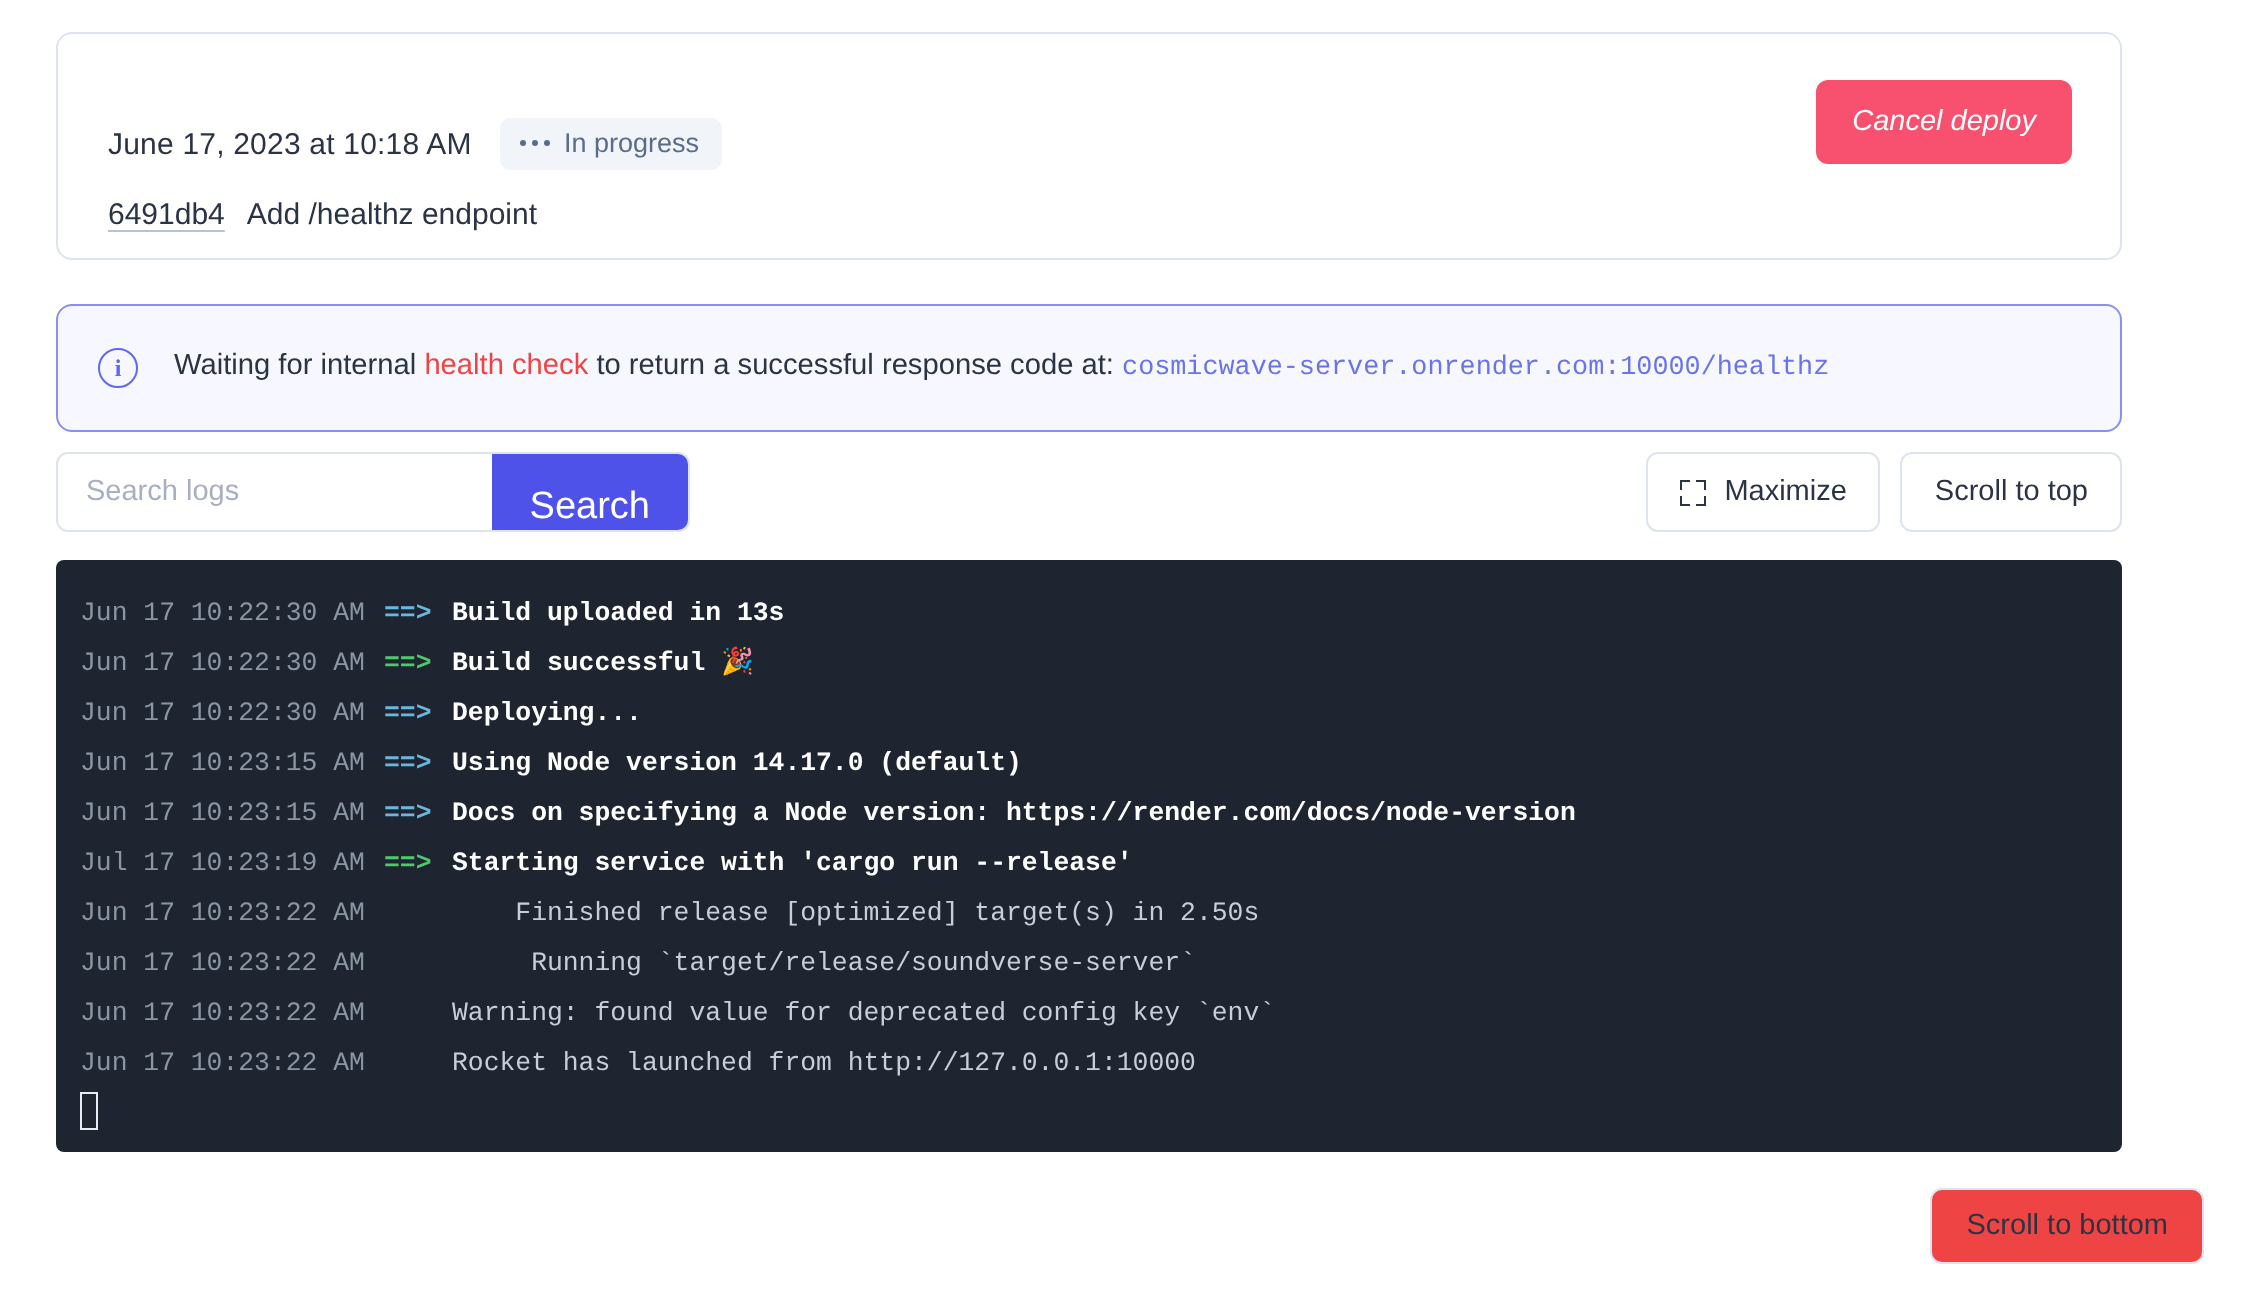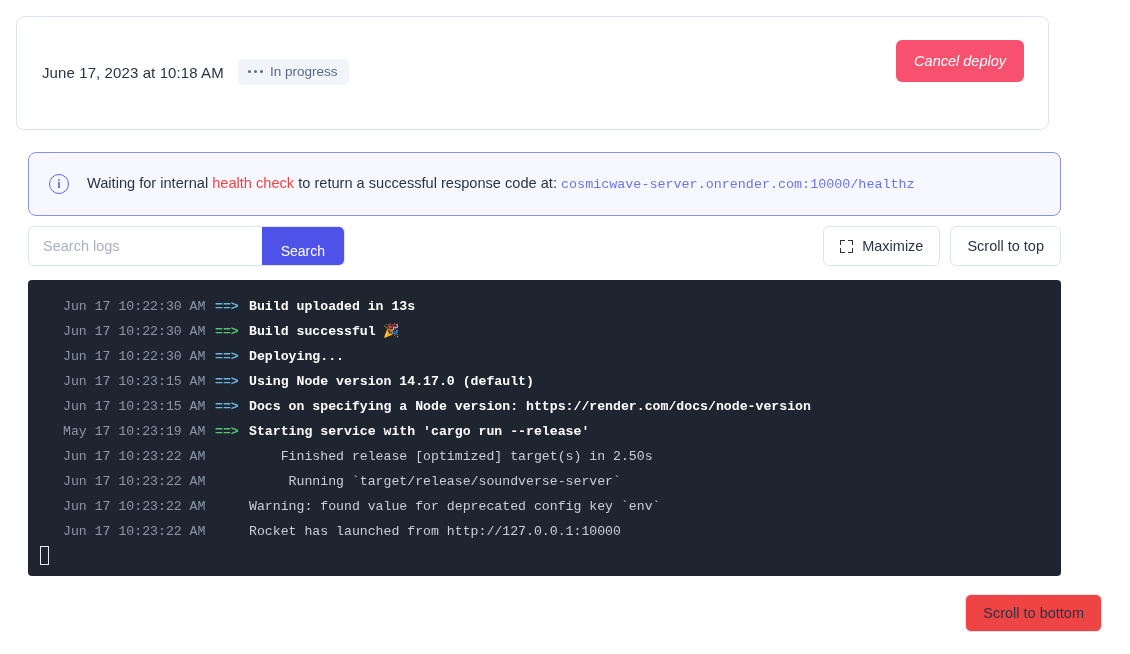--- a/index.html
+++ b/index.html
@@ -6,21 +6,21 @@
   html, body {
     width: 1130px; height: 654px;
     background: #ffffff;
     font-family: "Liberation Sans", sans-serif;
     overflow: hidden;
   }
   .page { position: relative; width: 1130px; height: 654px; padding: 0; }
 
   
   .deploy-card {
-    position: absolute; left: 16px; top: 16px;
+    position: absolute; left: 28px; top: 16px;
     width: 1033px; height: 114px;
     border: 1px solid #dde3ef;
     border-radius: 8px;
     background: #fff;
   }
   .deploy-row-top {
     position: absolute; left: 25px; top: 42px;
     display: flex; align-items: center; gap: 14px;
   }
   .deploy-date {
@@ -102,21 +102,21 @@
   }
   .search-input {
     flex: 1; border: none; outline: none;
     font-size: 14.5px; font-family: inherit;
     padding: 0 14px; color: #2b3445;
     background: transparent;
   }
   .search-input::placeholder { color: #a8b0c0; }
   .search-submit {
     background: #4f52e8; color: #fff; border: none;
-    font-size: 14px; font-family: inherit;
+    font-size: 19px; font-family: inherit;
     padding: 16px 19px; cursor: pointer;
   }
   .right-btns {
     position: absolute; right: 0; top: 0;
     display: flex; gap: 10px;
   }
   .ghost-btn {
     height: 40px; background: #fff;
     border: 1px solid #dde3ef; border-radius: 6px;
     font-size: 14.5px; font-family: inherit;
@@ -144,21 +144,20 @@
     border-radius: 4px;
     padding: 14px 0 0 0;
     overflow: hidden;
   }
   .log-line {
     display: flex; align-items: baseline;
     font-family: "Liberation Mono", monospace;
     font-size: 13.2px; line-height: 25px;
     padding: 0 14px 0 12px;
     white-space: pre;
-    margin-left: 23px;
   }
   .log-ts { color: #8b96a5; flex: 0 0 152px; }
   .log-arrow { flex: 0 0 34px; }
   .log-arrow.cyan { color: #69b7de; font-weight: 700; }
   .log-arrow.green { color: #4fc76b; font-weight: 700; }
   .log-arrow.blank { color: transparent; }
   .log-msg { color: #c7ced9; }
   .log-msg.bold { color: #ffffff; font-weight: 700; }
   .log-cursor {
     margin: 2px 0 0 12px;
@@ -186,20 +185,24 @@
       <span class="deploy-date">June 17, 2023 at 10:18 AM</span>
       <span class="status-badge">
         <span class="dots">
             <i></i>
             <i></i>
             <i></i>
           </span>
         <span>In progress</span>
       </span>
     </div>
+    <div class="deploy-row-bottom">
+      <span class="commit-hash">6491db4</span>
+      <span class="commit-msg">Add /healthz endpoint</span>
+    </div>
     <button class="cancel-deploy">Cancel deploy</button>
   </div>
 
   <div class="info-banner">
     <span class="info-icon">i</span>
     <span class="info-text"><span>Waiting for internal </span><span class="link">health check</span><span> to return a successful response code at: </span><span class="info-url">cosmicwave-server.onrender.com:10000/healthz</span></span>
   </div>
 
   <div class="search-row">
     <div class="search-group">
@@ -222,21 +225,21 @@
     </div>
   </div>
 
   <div class="log-panel">
     <div id="log-lines">
         <div class="log-line"><span class="log-ts">Jun 17 10:22:30 AM</span><span class="log-arrow cyan">==&gt;</span><span class="log-msg bold">Build uploaded in 13s</span></div>
         <div class="log-line"><span class="log-ts">Jun 17 10:22:30 AM</span><span class="log-arrow green">==&gt;</span><span class="log-msg bold">Build successful 🎉</span></div>
         <div class="log-line"><span class="log-ts">Jun 17 10:22:30 AM</span><span class="log-arrow cyan">==&gt;</span><span class="log-msg bold">Deploying...</span></div>
         <div class="log-line"><span class="log-ts">Jun 17 10:23:15 AM</span><span class="log-arrow cyan">==&gt;</span><span class="log-msg bold">Using Node version 14.17.0 (default)</span></div>
         <div class="log-line"><span class="log-ts">Jun 17 10:23:15 AM</span><span class="log-arrow cyan">==&gt;</span><span class="log-msg bold">Docs on specifying a Node version: https://render.com/docs/node-version</span></div>
-        <div class="log-line"><span class="log-ts">May 17 10:23:19 AM</span><span class="log-arrow green">==&gt;</span><span class="log-msg bold">Starting service with 'cargo run --release'</span></div>
+        <div class="log-line"><span class="log-ts">Jul 17 10:23:19 AM</span><span class="log-arrow green">==&gt;</span><span class="log-msg bold">Starting service with 'cargo run --release'</span></div>
         <div class="log-line"><span class="log-ts">Jun 17 10:23:22 AM</span><span class="log-arrow blank"></span><span class="log-msg">    Finished release [optimized] target(s) in 2.50s</span></div>
         <div class="log-line"><span class="log-ts">Jun 17 10:23:22 AM</span><span class="log-arrow blank"></span><span class="log-msg">     Running `target/release/soundverse-server`</span></div>
         <div class="log-line"><span class="log-ts">Jun 17 10:23:22 AM</span><span class="log-arrow blank"></span><span class="log-msg">Warning: found value for deprecated config key `env`</span></div>
         <div class="log-line"><span class="log-ts">Jun 17 10:23:22 AM</span><span class="log-arrow blank"></span><span class="log-msg">Rocket has launched from http://127.0.0.1:10000</span></div>
       </div>
     <span class="log-cursor"></span>
   </div>
 
   <button class="scroll-bottom">Scroll to bottom</button>
 

